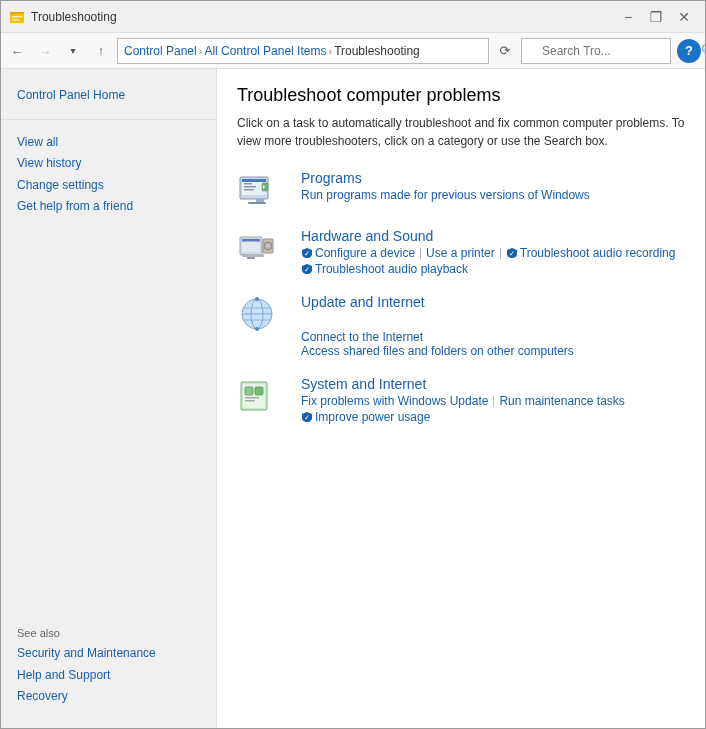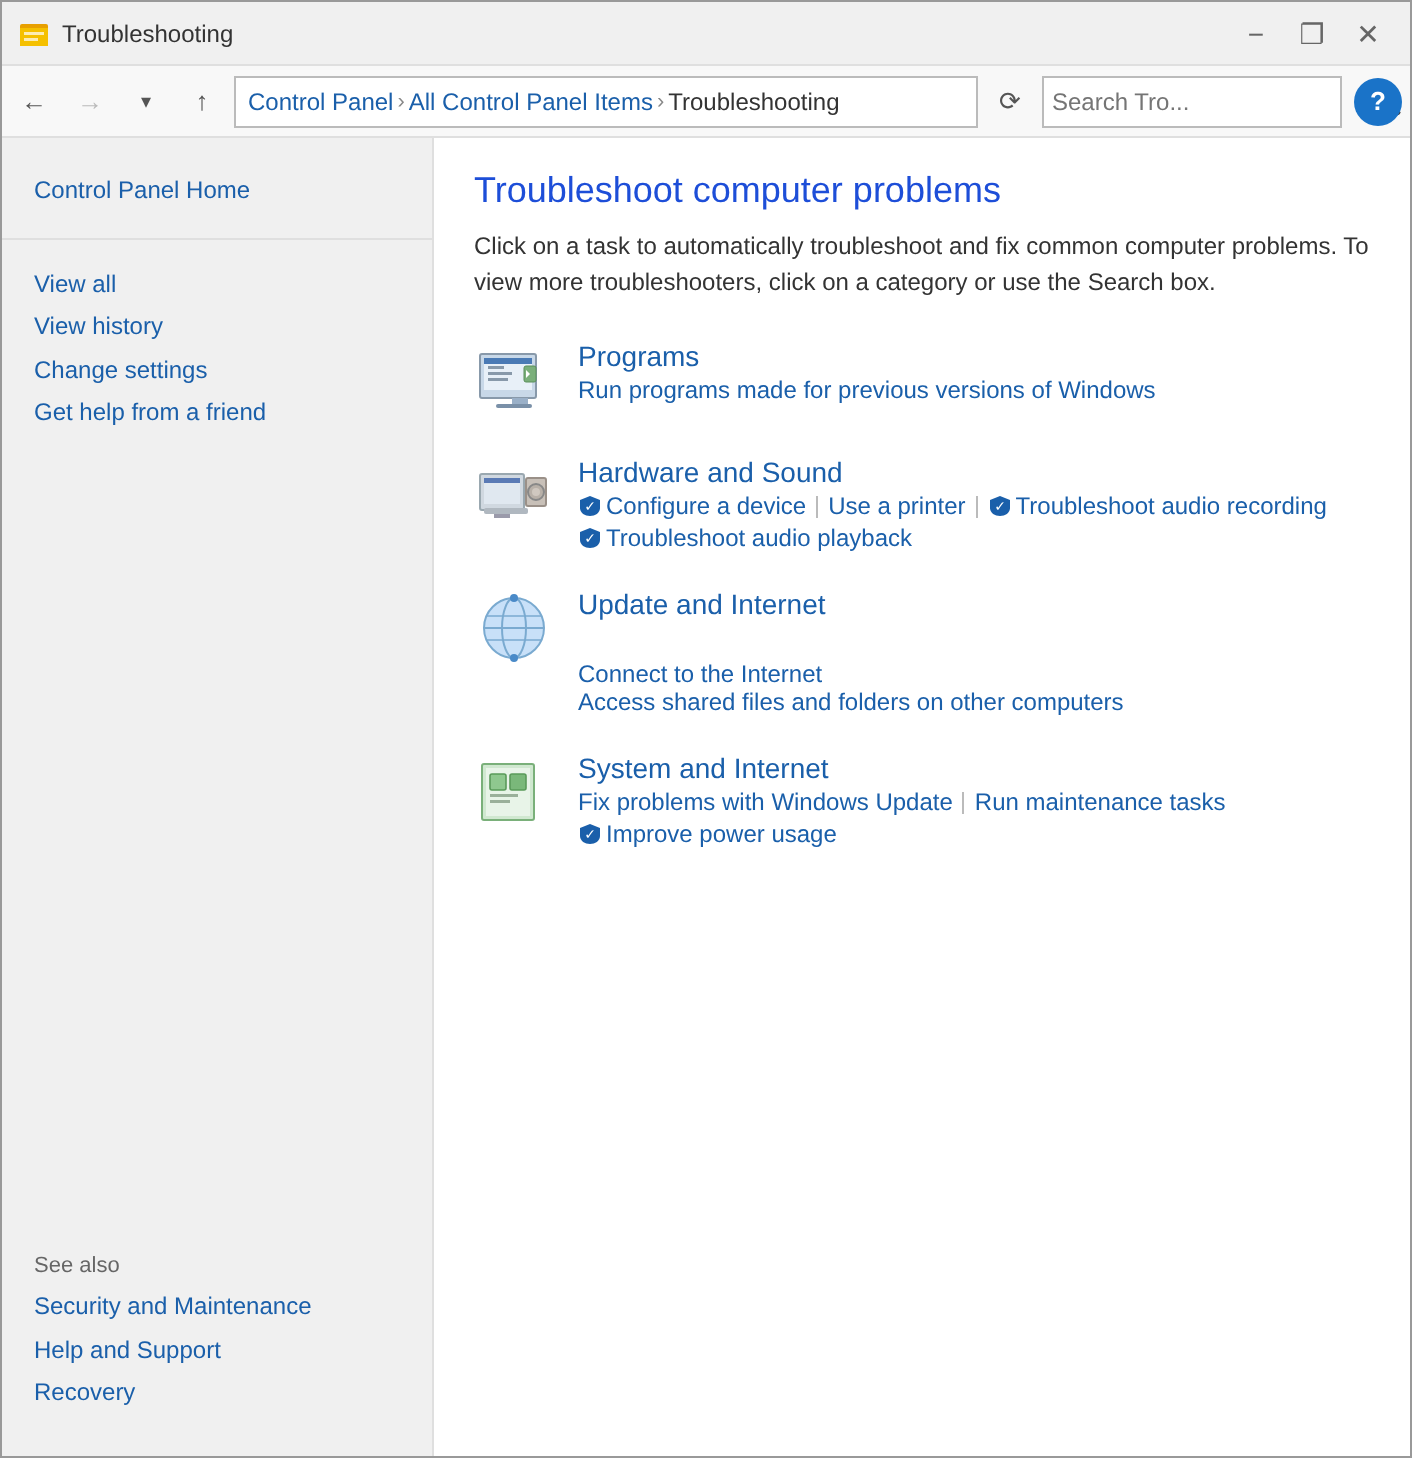--- a/index.html
+++ b/index.html
@@ -14,44 +14,44 @@
 
     
     .address-bar { height: 36px; background: #f8f8f8; border-bottom: 1px solid #dfdfdf; display: flex; align-items: center; padding: 0 4px; gap: 4px; flex-shrink: 0; }
     .nav-btn { width: 24px; height: 24px; border: 1px solid transparent; background: transparent; cursor: pointer; display: flex; align-items: center; justify-content: center; border-radius: 2px; color: #555; font-size: 13px; }
     .nav-btn.disabled { color: #bbb; cursor: default; }
     .breadcrumb { flex: 1; background: #fff; border: 1px solid #bbb; height: 26px; display: flex; align-items: center; padding: 0 6px; font-size: 12px; color: #333; gap: 2px; }
     .breadcrumb-sep { color: #888; font-size: 11px; }
     .breadcrumb-link { color: #1a5faa; cursor: pointer; }
     .breadcrumb-current { color: #333; }
     .address-refresh { width: 24px; height: 24px; border: none; background: transparent; cursor: pointer; font-size: 13px; color: #555; }
-    .search-box { width: 150px; height: 26px; border: 1px solid #bbb; display: flex; align-items: center; background: #fff; padding: 0 4px; gap: 4px; }
+    .search-box { width: 150px; height: 26px; border: 1px solid #bbb; display: flex; align-items: center; background: #fff; padding: 0 20px; gap: 4px; }
     .search-input { border: none; outline: none; flex: 1; font-size: 12px; color: #999; background: transparent; }
     .search-icon-btn { color: #555; cursor: pointer; font-size: 13px; }
     .help-btn { width: 24px; height: 24px; background: #1a73c8; border-radius: 50%; border: none; color: #fff; font-weight: bold; font-size: 13px; cursor: pointer; display: flex; align-items: center; justify-content: center; margin-left: 2px; }
 
     
     .main-layout { display: flex; flex: 1; overflow: hidden; }
 
     
     .sidebar { width: 216px; background: #f0f0f0; border-right: 1px solid #dfdfdf; padding: 12px 0; display: flex; flex-direction: column; flex-shrink: 0; }
     .sidebar-section { padding: 4px 16px; }
     .sidebar-link { display: block; color: #1a5faa; font-size: 12px; cursor: pointer; line-height: 1.8; text-decoration: none; }
     .sidebar-divider { height: 1px; background: #dfdfdf; margin: 8px 0; }
     .sidebar-spacer { flex: 1; }
     .sidebar-see-also { padding: 8px 16px; }
     .see-also-label { font-size: 11px; color: #666; margin-bottom: 4px; }
 
     
     .content { flex: 1; padding: 16px 20px; overflow-y: auto; }
-    .page-title { font-size: 18px; color: #1d4ed8; font-weight: normal; margin-bottom: 8px; }
+    .page-title { font-size: 18px; color: #000000; font-weight: normal; margin-bottom: 8px; }
     .page-desc { font-size: 12px; color: #333; line-height: 1.5; margin-bottom: 20px; }
 
     
-    .category-item { display: flex; align-items: flex-start; margin-bottom: 18px; gap: 12px; }
+    .category-item { display: flex; align-items: flex-start; margin-bottom: 18px; gap: 24px; }
     .category-icon { width: 40px; height: 40px; flex-shrink: 0; display: flex; align-items: center; justify-content: center; }
     .category-icon svg { width: 38px; height: 38px; }
     .category-info { flex: 1; }
     .category-title { font-size: 14px; color: #1a5faa; cursor: pointer; font-weight: normal; }
     .category-links { display: flex; flex-wrap: wrap; align-items: center; gap: 0; font-size: 12px; margin-top: 2px; }
     .cat-link { color: #1a5faa; cursor: pointer; white-space: nowrap; }
     .shield-link { display: inline-flex; align-items: center; gap: 2px; color: #1a5faa; cursor: pointer; }
     .shield-icon-small { display: inline-block; width: 12px; height: 12px; }
     .sep-line { display: inline-block; width: 1px; height: 11px; background: #bbb; margin: 0 5px; vertical-align: middle; }
   </style>

